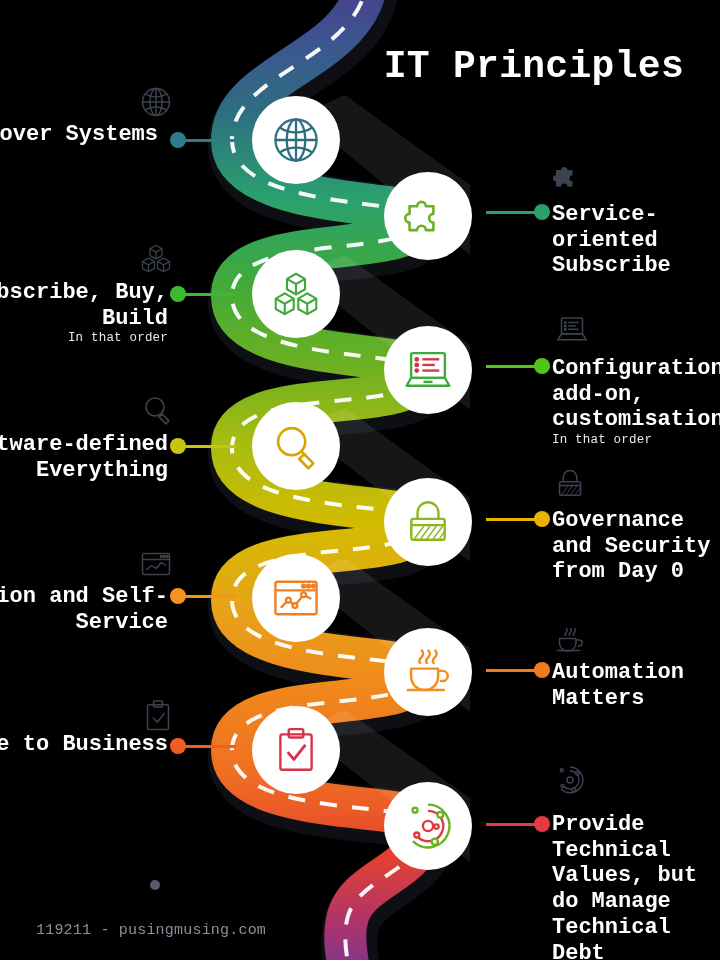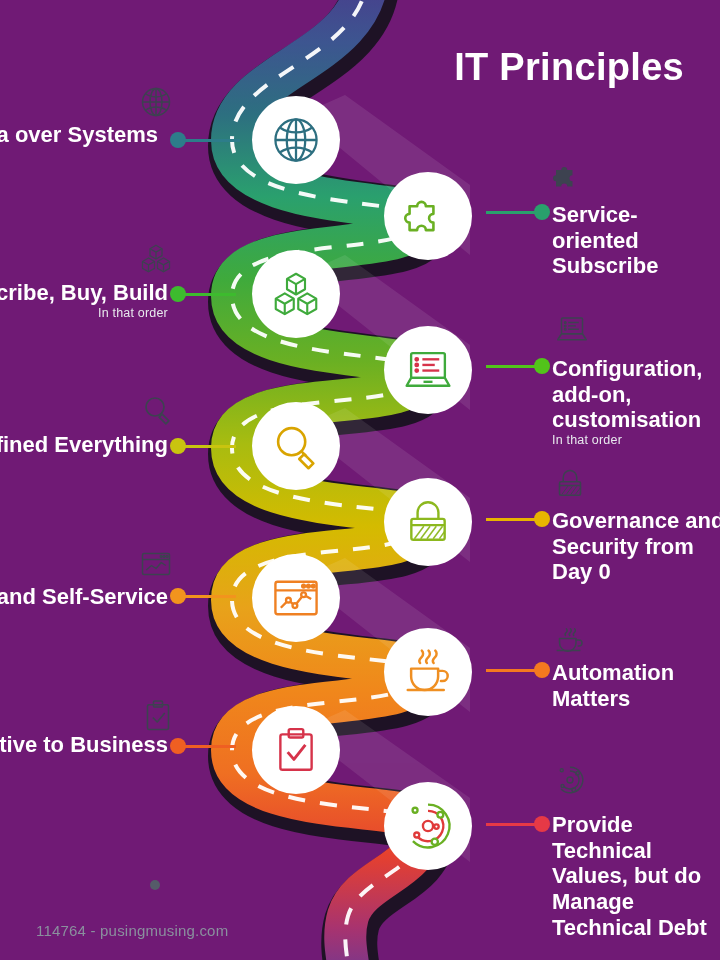--- a/index.html
+++ b/index.html
@@ -3,22 +3,23 @@
 <meta charset="utf-8">
 <style>
   html,body{margin:0;padding:0;background:#1c2029;}
   body{
     font-family:"Liberation Sans","DejaVu Sans",sans-serif;
     -webkit-font-smoothing:antialiased;
   }
   #stage{
     position:relative;
     width:720px;height:960px;
-    background:#701a75;
+    background:#000000;
     overflow:hidden;
+    font-family:Liberation Mono, monospace;
   }
   #road-layer{position:absolute;inset:0;width:720px;height:960px;}
 
   
   .title{
     position:absolute; right:36px; top:48px;
     font-size:38px; font-weight:bold; color:#ffffff;
     letter-spacing:.3px; line-height:1;
   }
 
@@ -127,21 +128,21 @@
       <polygon points="300,275 470,410 470,345 345,255"></polygon>
       <polygon points="300,428 470,562 470,498 345,408"></polygon>
       <polygon points="300,578 470,712 470,648 345,558"></polygon>
       <polygon points="300,730 470,862 470,798 345,710"></polygon>
     </g>
   </svg>
 
   <div class="title">IT Principles</div>
 
   <div class="footer-dot"></div>
-  <div class="footer">114764 - pusingmusing.com</div>
+  <div class="footer">119211 - pusingmusing.com</div>
 
   <div class="disc" style="left:252px;top:96px;width:88px;height:88px;">
     <span>
       <svg width="52" height="52" viewBox="0 0 48 48" fill="none" stroke="#2d6f80" stroke-width="2.1">
         <circle cx="24" cy="24" r="19"></circle>
         <ellipse cx="24" cy="24" rx="8.5" ry="19"></ellipse>
         <line x1="5" y1="24" x2="43" y2="24"></line>
         <path d="M9 12.5c4.3 3 9.4 4.5 15 4.5s10.7-1.5 15-4.5"></path>
         <path d="M9 35.5c4.3-3 9.4-4.5 15-4.5s10.7 1.5 15 4.5"></path>
         <line x1="24" y1="5" x2="24" y2="43"></line>

